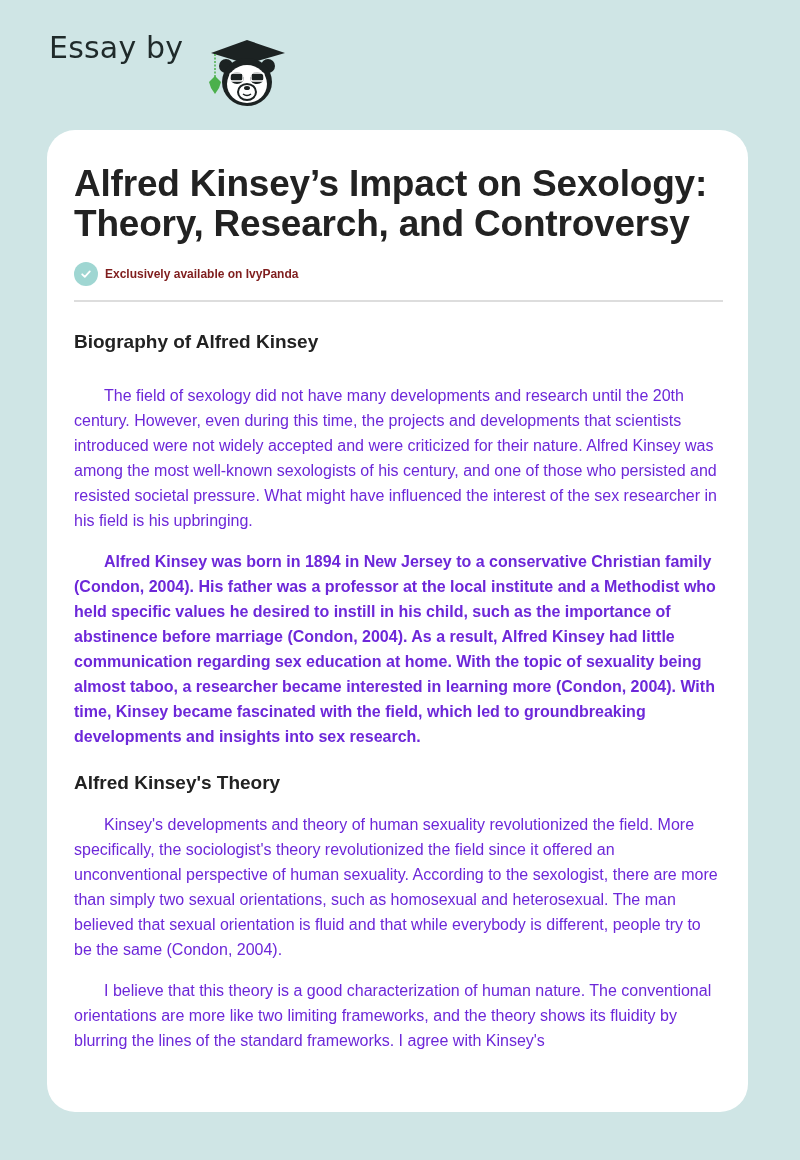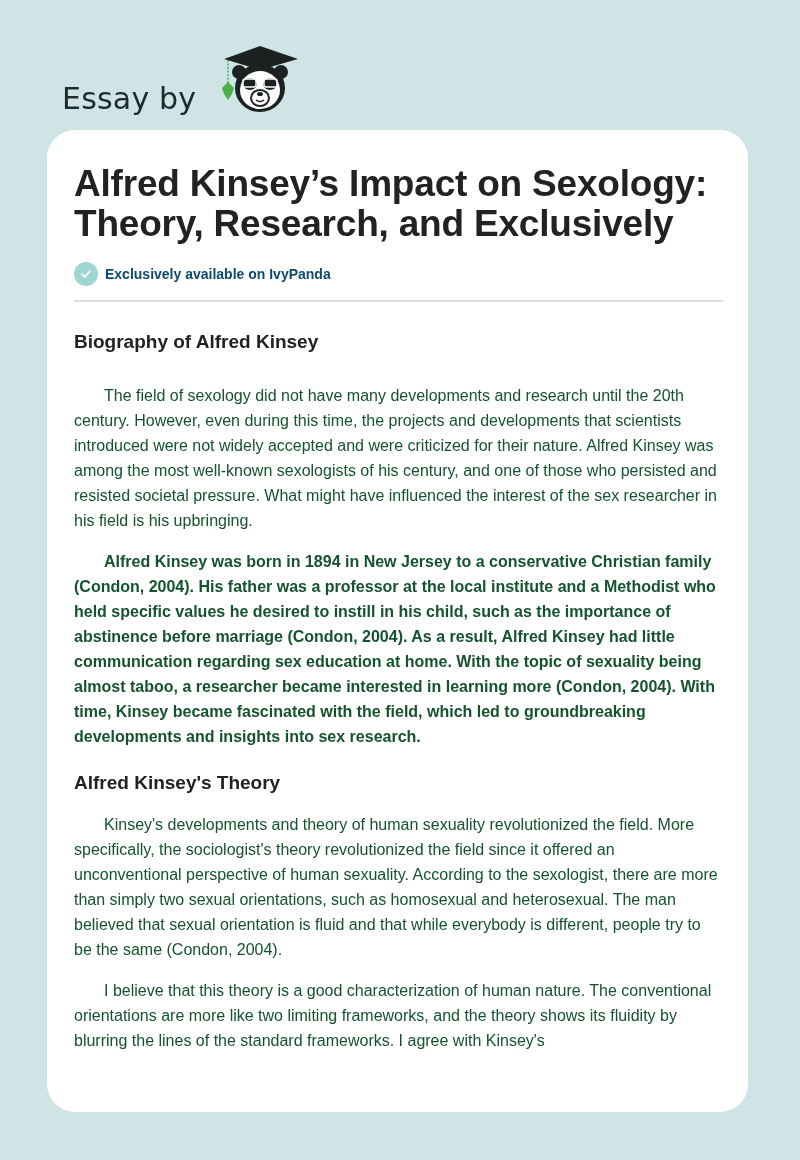--- a/index.html
+++ b/index.html
@@ -10,25 +10,25 @@
       width: 800px;
       height: 1160px;
       background: #cfe5e5;
       position: relative;
       overflow: hidden;
       font-family: "Liberation Sans", sans-serif;
       color: #222;
     }
     .brand-bar {
       position: absolute;
-      left: 62px;
+      left: 49px;
       top: 36px;
       height: 80px;
       display: flex;
-      align-items: flex-end;
+      align-items: flex-start;
     }
     .essay-by {
       font-family: "DejaVu Sans", sans-serif;
       font-size: 30px;
       color: #1f2a2a;
       letter-spacing: 0.2px;
       margin-right: 18px;
       margin-top: -6px;
     }
     .panda-logo {
@@ -82,44 +82,44 @@
       width: 24px;
       height: 24px;
       border-radius: 50%;
       background: #9fd6d2;
       display: flex;
       align-items: center;
       justify-content: center;
       margin-right: 7px;
     }
     .badge-text {
-      font-size: 14px;
+      font-size: 12px;
       font-weight: bold;
-      color: #0c4a6e;
+      color: #7f1d1d;
     }
     .divider {
       height: 2px;
       background: #dddddd;
       margin-top: 14px;
       width: 649px;
     }
     h2 {
       margin: 0;
       font-size: 19px;
       line-height: 34px;
       font-weight: bold;
       color: #222;
     }
     .h2-bio { margin-top: 23px; }
     .h2-theory { margin-top: 17px; }
     p {
       margin: 0;
       font-size: 16px;
       line-height: 25px;
-      color: #14532d;
+      color: #6d28d9;
       text-indent: 30px;
     }
     .p1 { margin-top: 24px; }
     .p2 { margin-top: 16px; font-weight: bold; }
     .p3 { margin-top: 12px; }
     .p4 { margin-top: 16px; }
   </style>
 </head>
 <body>
 
@@ -148,21 +148,21 @@
     <ellipse cx="46" cy="56" rx="9" ry="8" fill="none" stroke="#1c2222" stroke-width="2"></ellipse>
     <ellipse cx="46" cy="52" rx="3" ry="2" fill="#1c2222"></ellipse>
     <path d="M42,58 Q46,61 50,58" fill="none" stroke="#1c2222" stroke-width="1.5"></path>
   </svg>
 </div>
 
 <div class="card">
   <div class="card-inner">
     <h1>
       <span>Alfred Kinsey’s Impact on Sexology:</span><br>
-      <span>Theory, Research, and Exclusively</span>
+      <span>Theory, Research, and Controversy</span>
     </h1>
 
     <div class="badge-row">
       <span class="check-badge">
         <svg width="12" height="12" viewBox="0 0 12 12">
           <path d="M2.2,6.3 L4.8,8.8 L9.8,3.4" fill="none" stroke="#ffffff" stroke-width="1.8" stroke-linecap="round" stroke-linejoin="round"></path>
         </svg>
       </span>
       <span class="badge-text">Exclusively available on IvyPanda</span>
     </div>

